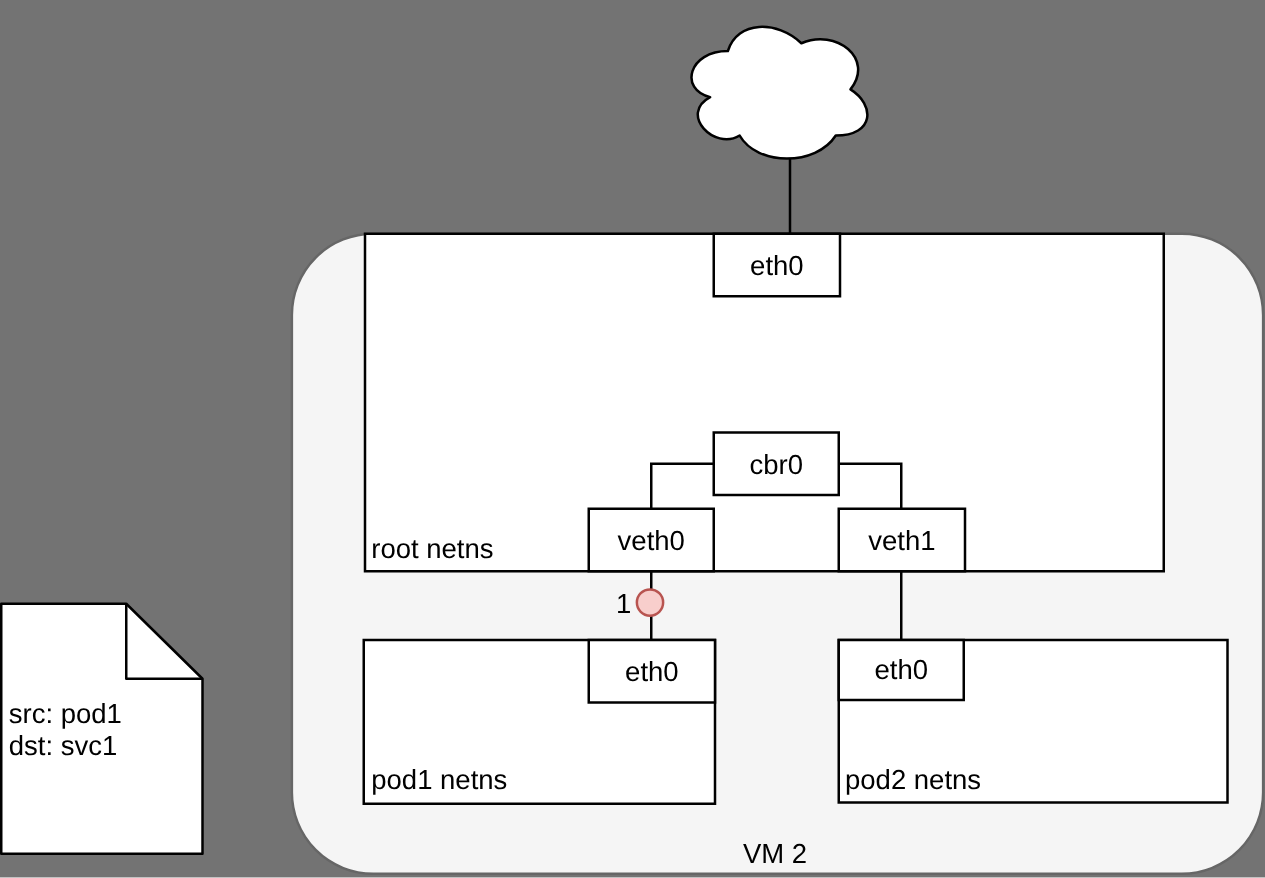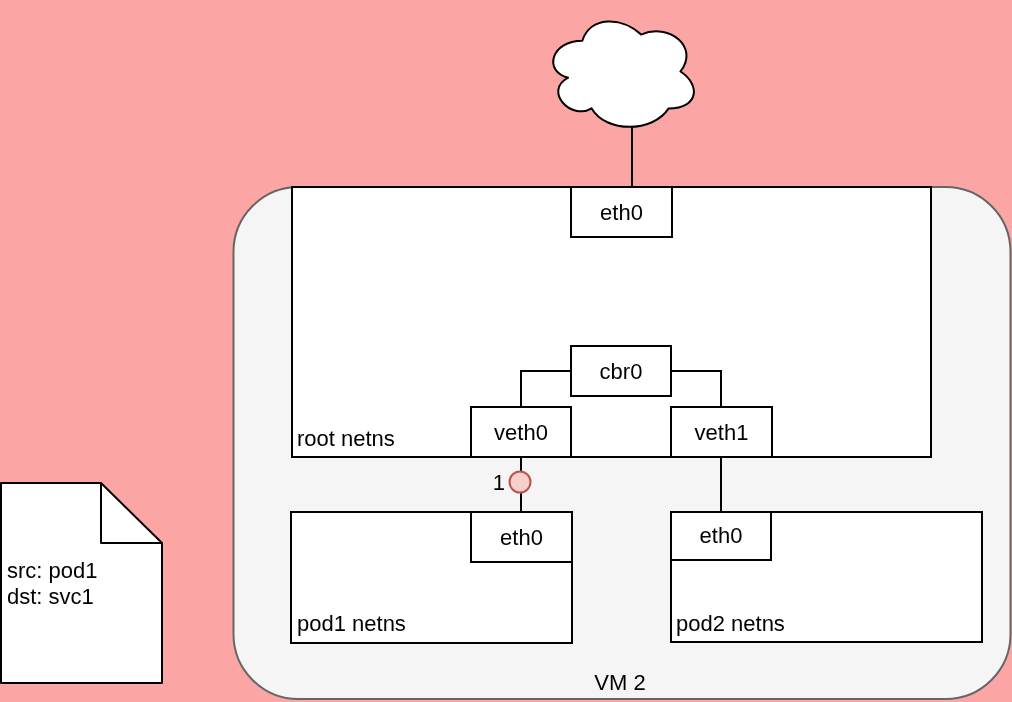--- a/index.html
+++ b/index.html
@@ -4,21 +4,21 @@
 <style>
   html, body {
     margin: 0;
     padding: 0;
     background: #ffffff;
   }
   .stage {
     position: relative;
     width: 1012px;
     height: 702px;
-    background: #fca5a5;
+    background: #737373;
     overflow: hidden;
   }
   svg {
     display: block;
   }
   text {
     font-family: "Liberation Sans", "DejaVu Sans", sans-serif;
     font-size: 22px;
     fill: #000000;
   }

